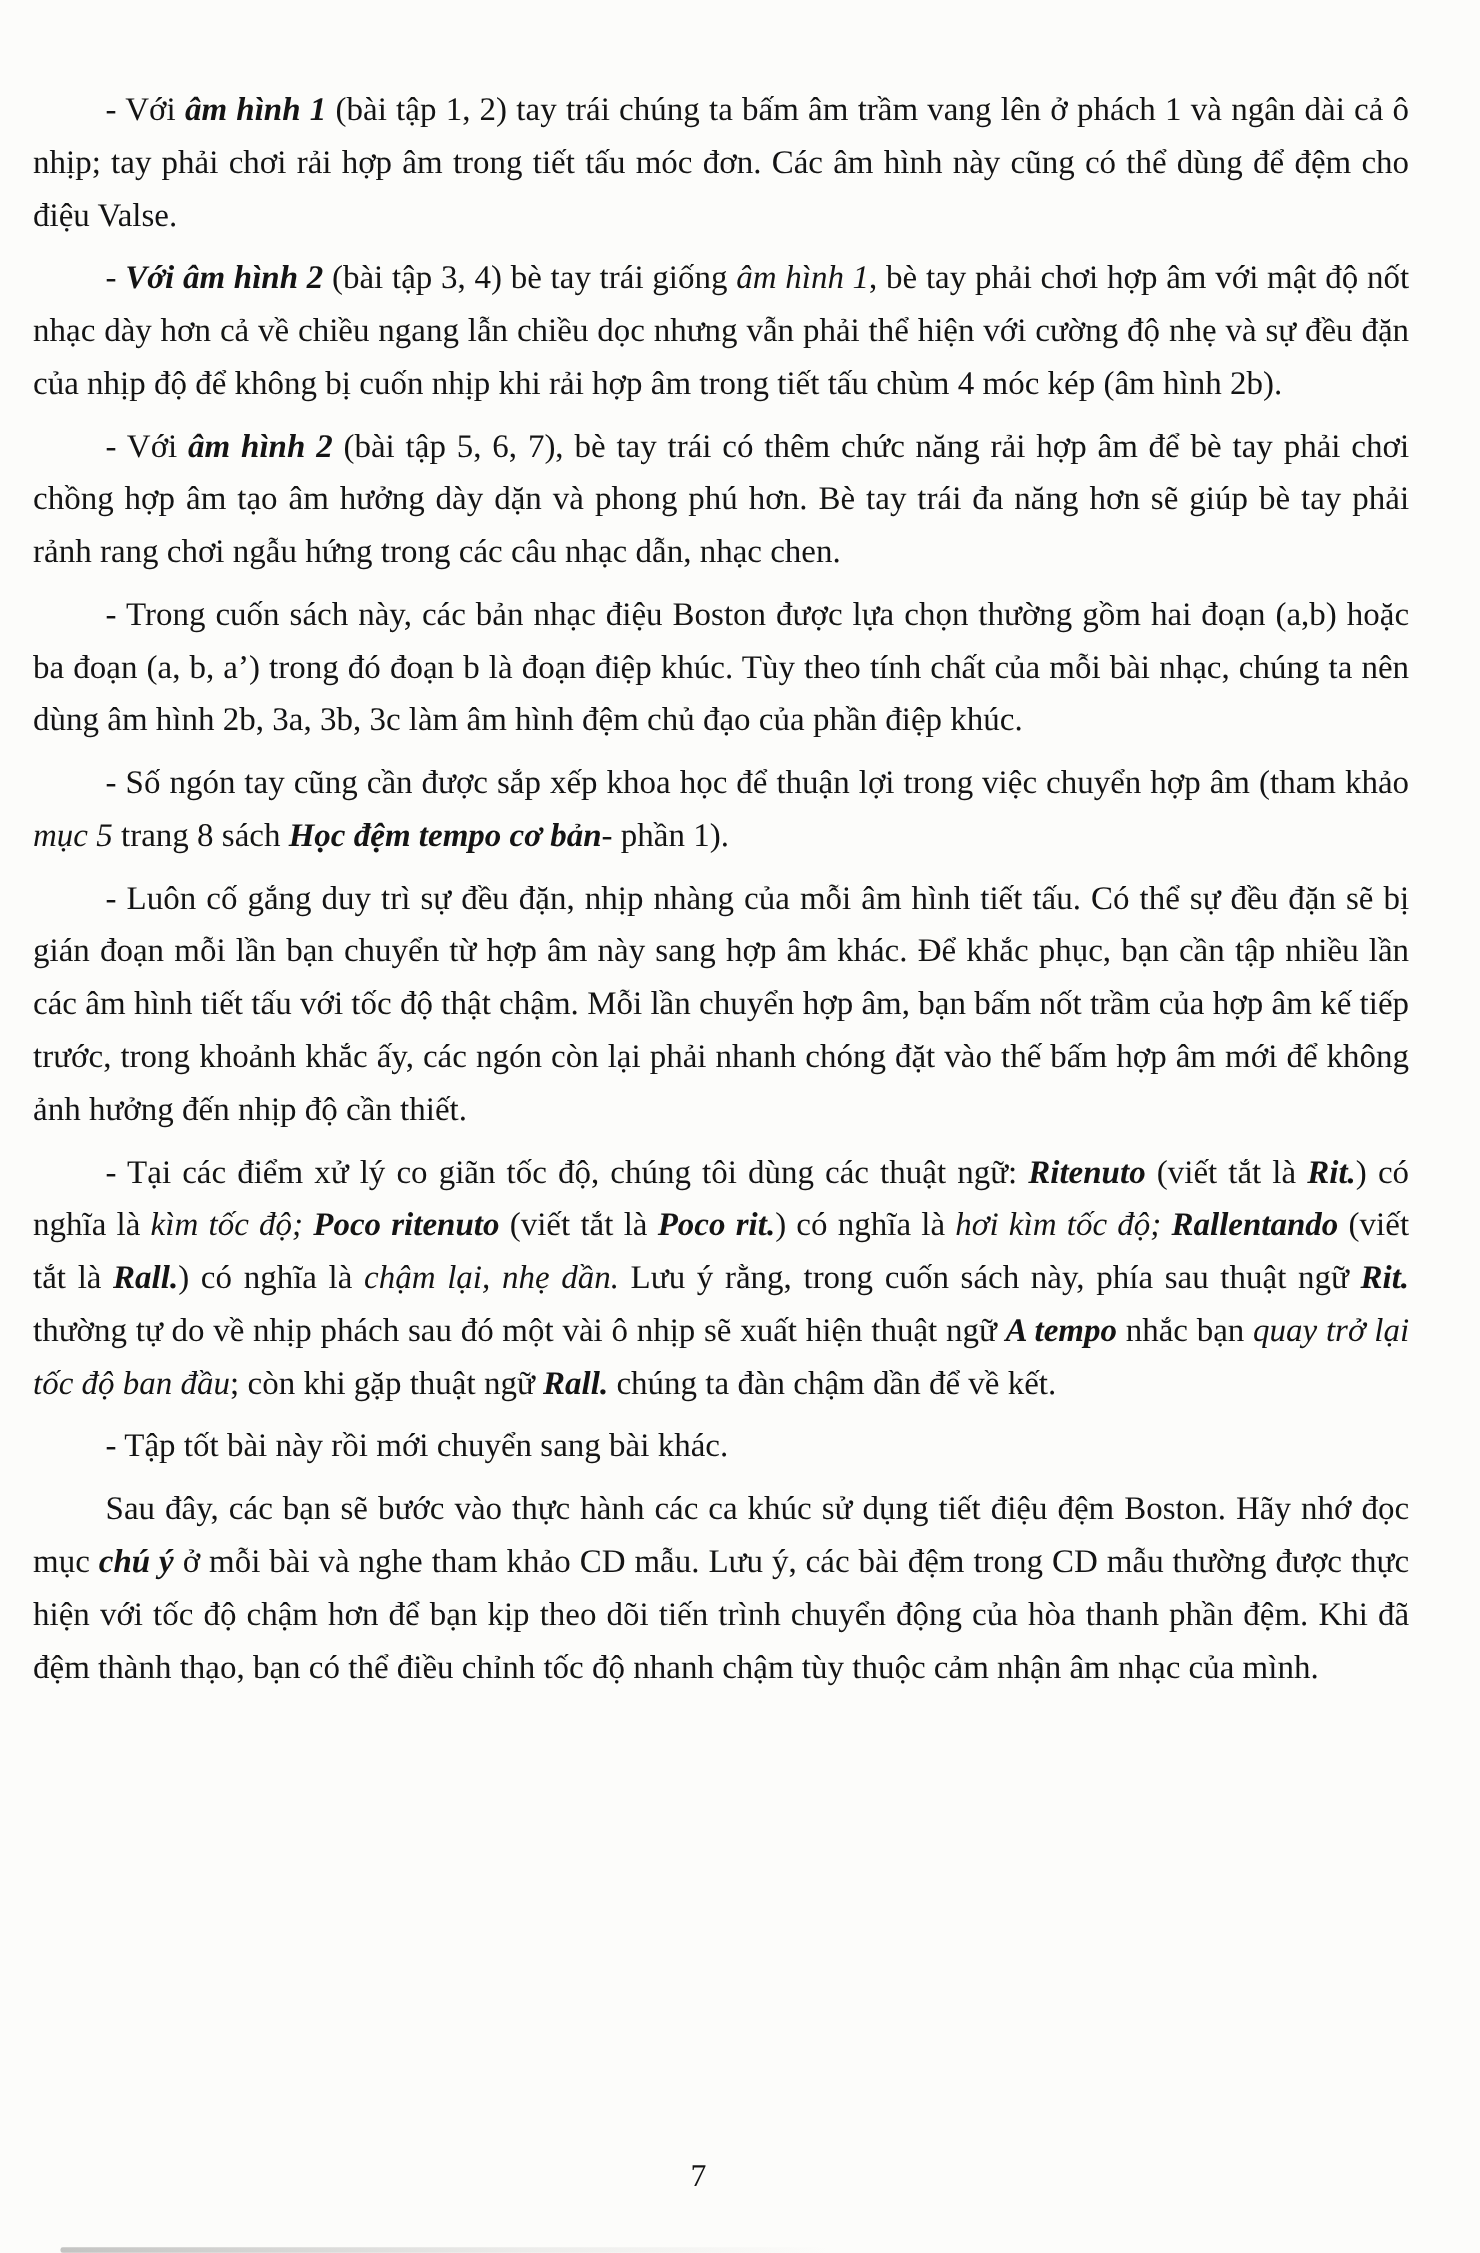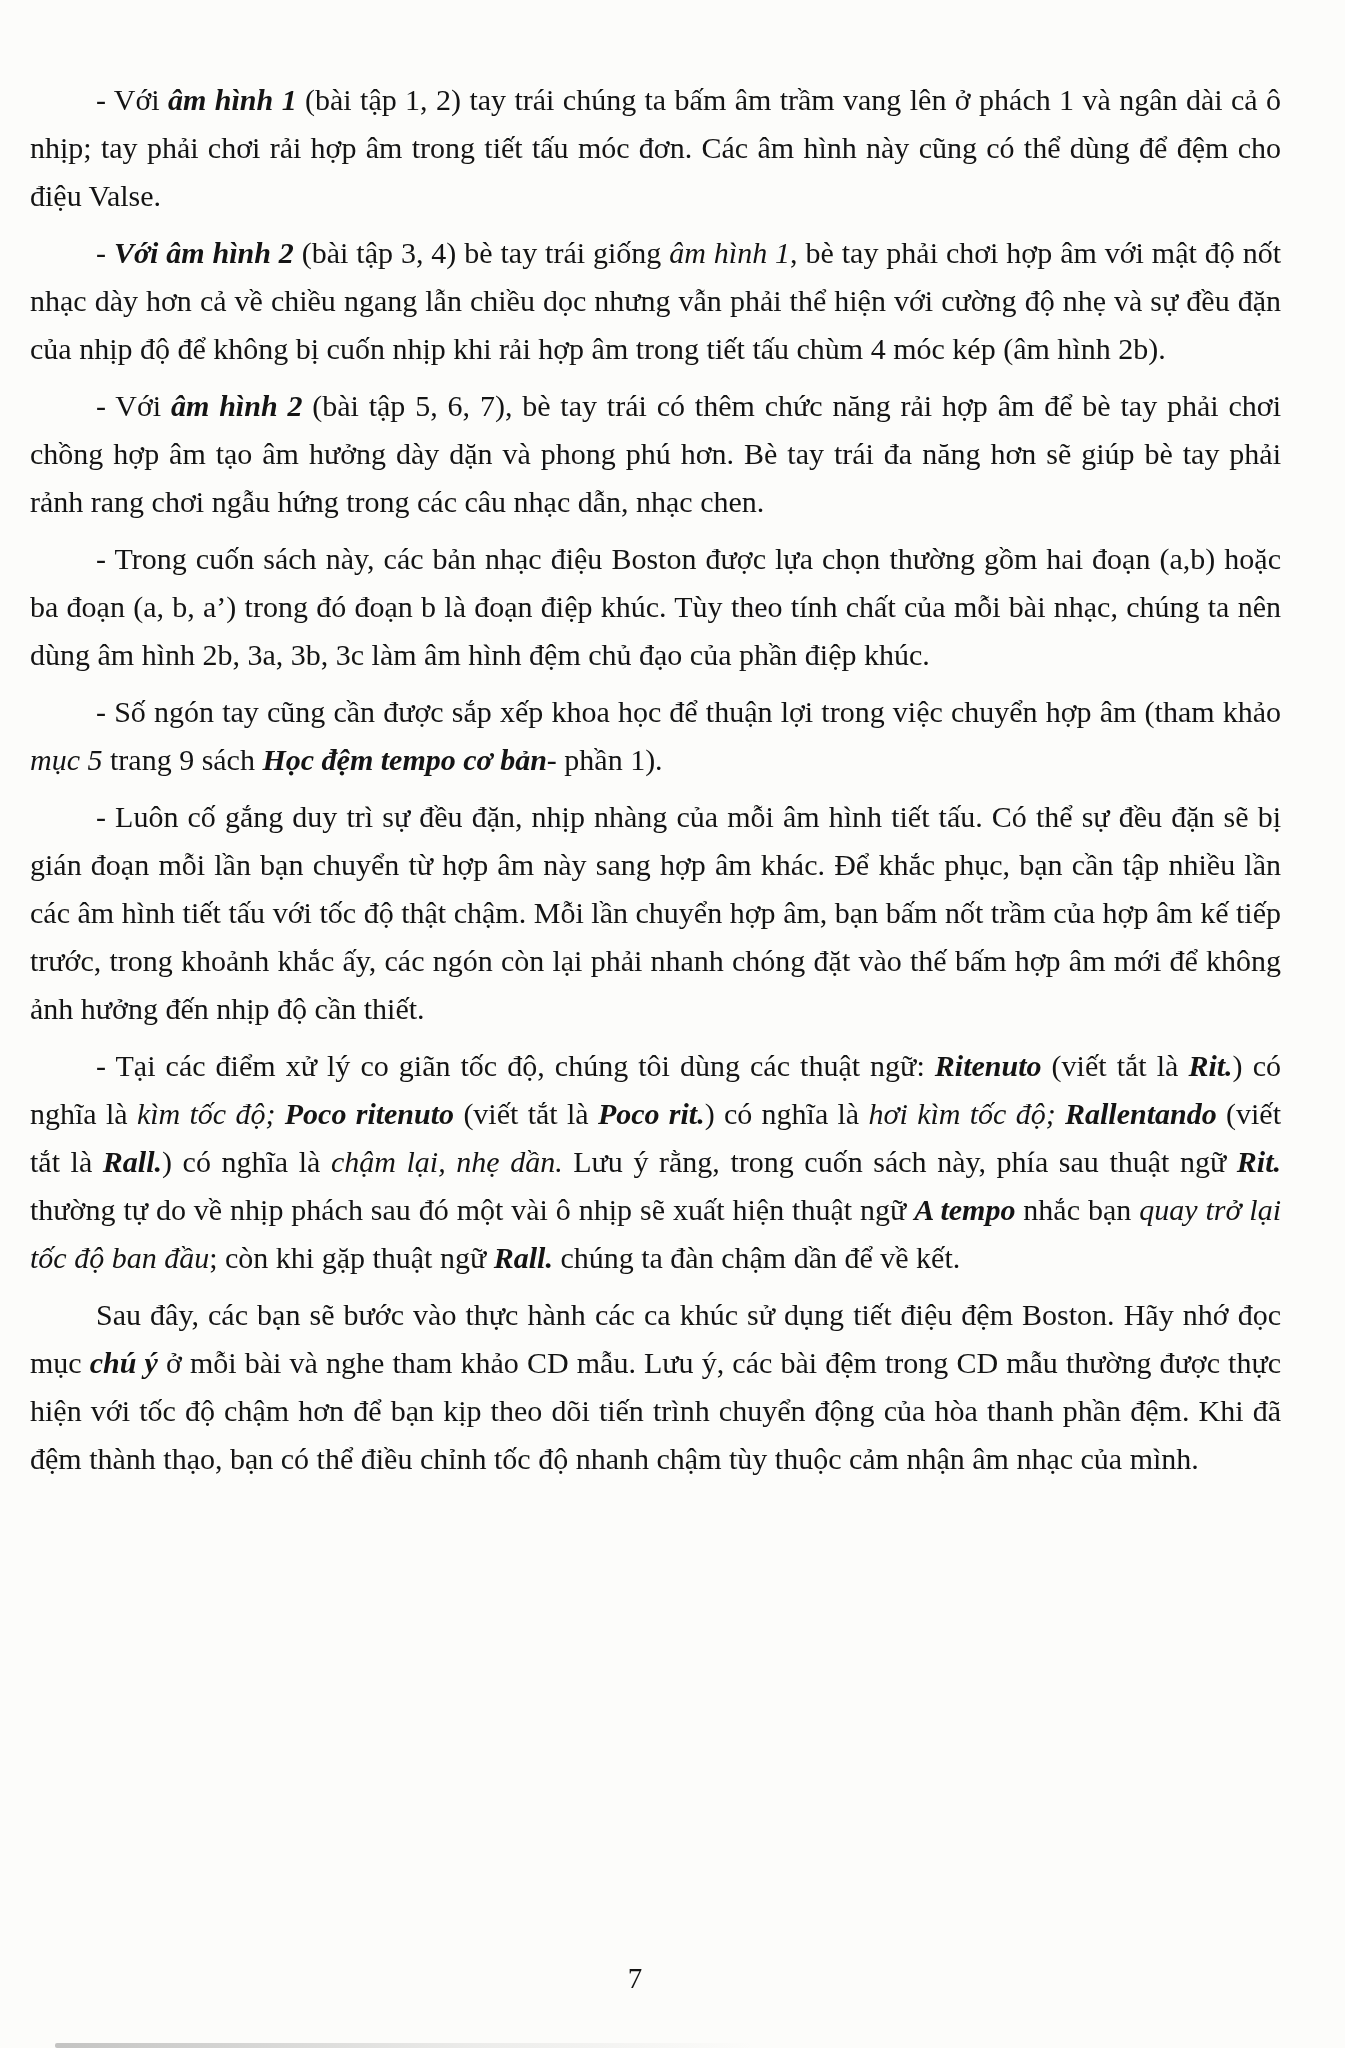--- a/index.html
+++ b/index.html
@@ -51,20 +51,21 @@
 </style>
 </head>
 <body>
 
 <div class="page">
   <div class="content" id="body-text">
       <p class="para"><span class="s-n">- Với </span><span class="s-bi">âm hình 1</span><span class="s-n"> (bài tập 1, 2) tay trái chúng ta bấm âm trầm vang lên ở phách 1 và ngân dài cả ô nhịp; tay phải chơi rải hợp âm trong tiết tấu móc đơn. Các âm hình này cũng có thể dùng để đệm cho điệu Valse.</span></p>
       <p class="para"><span class="s-n">- </span><span class="s-bi">Với âm hình 2</span><span class="s-n"> (bài tập 3, 4) bè tay trái giống </span><span class="s-i">âm hình 1</span><span class="s-n">, bè tay phải chơi hợp âm với mật độ nốt nhạc dày hơn cả về chiều ngang lẫn chiều dọc nhưng vẫn phải thể hiện với cường độ nhẹ và sự đều đặn của nhịp độ để không bị cuốn nhịp khi rải hợp âm trong tiết tấu chùm 4 móc kép (âm hình 2b).</span></p>
       <p class="para"><span class="s-n">- Với </span><span class="s-bi">âm hình 2</span><span class="s-n"> (bài tập 5, 6, 7), bè tay trái có thêm chức năng rải hợp âm để bè tay phải chơi chồng hợp âm tạo âm hưởng dày dặn và phong phú hơn. Bè tay trái đa năng hơn sẽ giúp bè tay phải rảnh rang chơi ngẫu hứng trong các câu nhạc dẫn, nhạc chen.</span></p>
       <p class="para"><span class="s-n">- Trong cuốn sách này, các bản nhạc điệu Boston được lựa chọn thường gồm hai đoạn (a,b) hoặc ba đoạn (a, b, a’) trong đó đoạn b là đoạn điệp khúc. Tùy theo tính chất của mỗi bài nhạc, chúng ta nên dùng âm hình 2b, 3a, 3b, 3c làm âm hình đệm chủ đạo của phần điệp khúc.</span></p>
-      <p class="para"><span class="s-n">- Số ngón tay cũng cần được sắp xếp khoa học để thuận lợi trong việc chuyển hợp âm (tham khảo </span><span class="s-i">mục 5</span><span class="s-n"> trang 9 sách </span><span class="s-bi">Học đệm tempo cơ bản</span><span class="s-n">- phần 1).</span></p>
+      <p class="para"><span class="s-n">- Số ngón tay cũng cần được sắp xếp khoa học để thuận lợi trong việc chuyển hợp âm (tham khảo </span><span class="s-i">mục 5</span><span class="s-n"> trang 8 sách </span><span class="s-bi">Học đệm tempo cơ bản</span><span class="s-n">- phần 1).</span></p>
       <p class="para"><span class="s-n">- Luôn cố gắng duy trì sự đều đặn, nhịp nhàng của mỗi âm hình tiết tấu. Có thể sự đều đặn sẽ bị gián đoạn mỗi lần bạn chuyển từ hợp âm này sang hợp âm khác. Để khắc phục, bạn cần tập nhiều lần các âm hình tiết tấu với tốc độ thật chậm. Mỗi lần chuyển hợp âm, bạn bấm nốt trầm của hợp âm kế tiếp trước, trong khoảnh khắc ấy, các ngón còn lại phải nhanh chóng đặt vào thế bấm hợp âm mới để không ảnh hưởng đến nhịp độ cần thiết.</span></p>
       <p class="para"><span class="s-n">- Tại các điểm xử lý co giãn tốc độ, chúng tôi dùng các thuật ngữ: </span><span class="s-bi">Ritenuto</span><span class="s-n"> (viết tắt là </span><span class="s-bi">Rit.</span><span class="s-n">) có nghĩa là </span><span class="s-i">kìm tốc độ; </span><span class="s-bi">Poco ritenuto</span><span class="s-n"> (viết tắt là </span><span class="s-bi">Poco rit.</span><span class="s-n">) có nghĩa là </span><span class="s-i">hơi kìm tốc độ; </span><span class="s-bi">Rallentando</span><span class="s-n"> (viết tắt là </span><span class="s-bi">Rall.</span><span class="s-n">) có nghĩa là </span><span class="s-i">chậm lại, nhẹ dần.</span><span class="s-n"> Lưu ý rằng, trong cuốn sách này, phía sau thuật ngữ </span><span class="s-bi">Rit.</span><span class="s-n"> thường tự do về nhịp phách sau đó một vài ô nhịp sẽ xuất hiện thuật ngữ </span><span class="s-bi">A tempo</span><span class="s-n"> nhắc bạn </span><span class="s-i">quay trở lại tốc độ ban đầu</span><span class="s-n">; còn khi gặp thuật ngữ </span><span class="s-bi">Rall.</span><span class="s-n"> chúng ta đàn chậm dần để về kết.</span></p>
+      <p class="para"><span class="s-n">- Tập tốt bài này rồi mới chuyển sang bài khác.</span></p>
       <p class="para"><span class="s-n">Sau đây, các bạn sẽ bước vào thực hành các ca khúc sử dụng tiết điệu đệm Boston. Hãy nhớ đọc mục </span><span class="s-bi">chú ý</span><span class="s-n"> ở mỗi bài và nghe tham khảo CD mẫu. Lưu ý, các bài đệm trong CD mẫu thường được thực hiện với tốc độ chậm hơn để bạn kịp theo dõi tiến trình chuyển động của hòa thanh phần đệm. Khi đã đệm thành thạo, bạn có thể điều chỉnh tốc độ nhanh chậm tùy thuộc cảm nhận âm nhạc của mình.</span></p>
     </div>
   <div class="page-number">7</div>
   <div class="scan-edge"></div>
 </div>
 
 </body></html>

